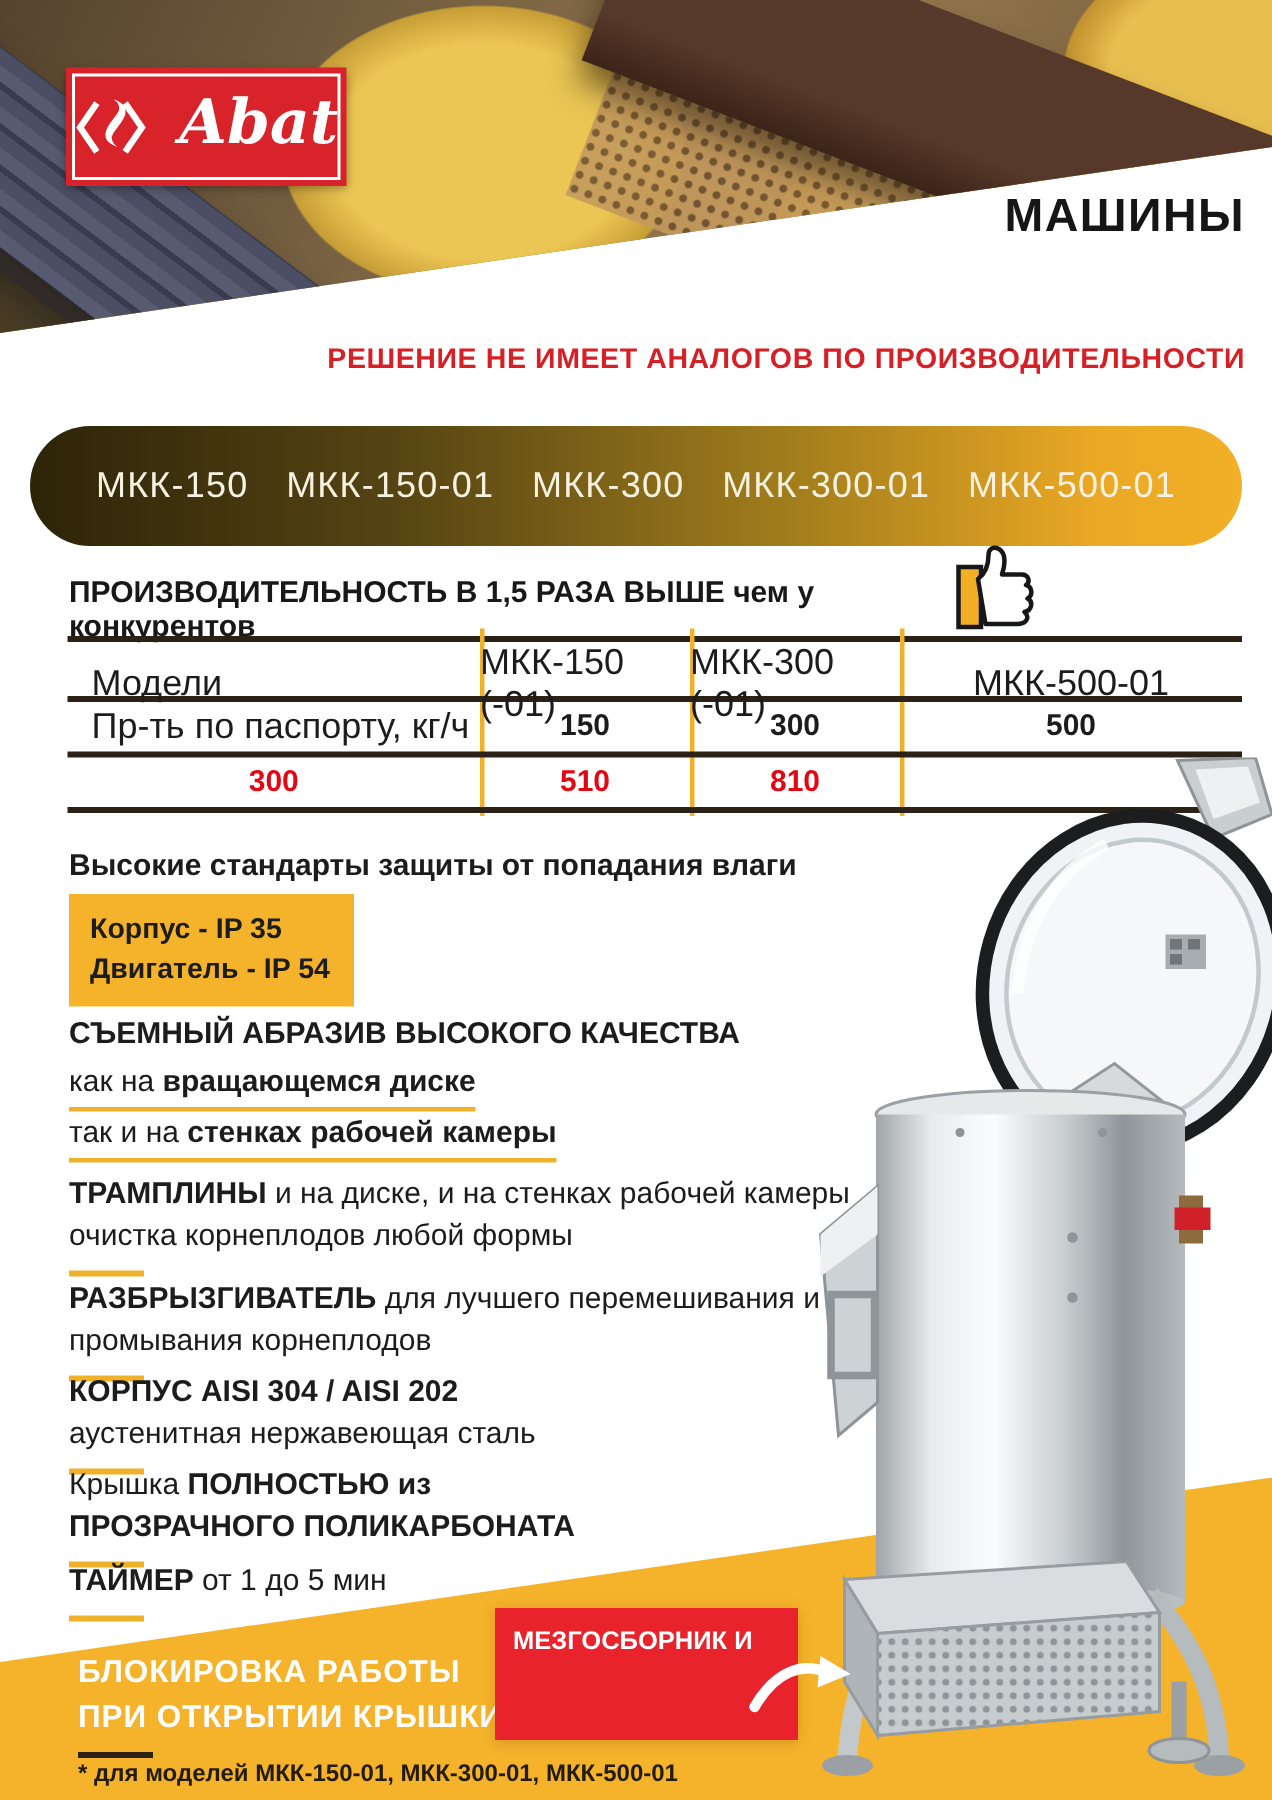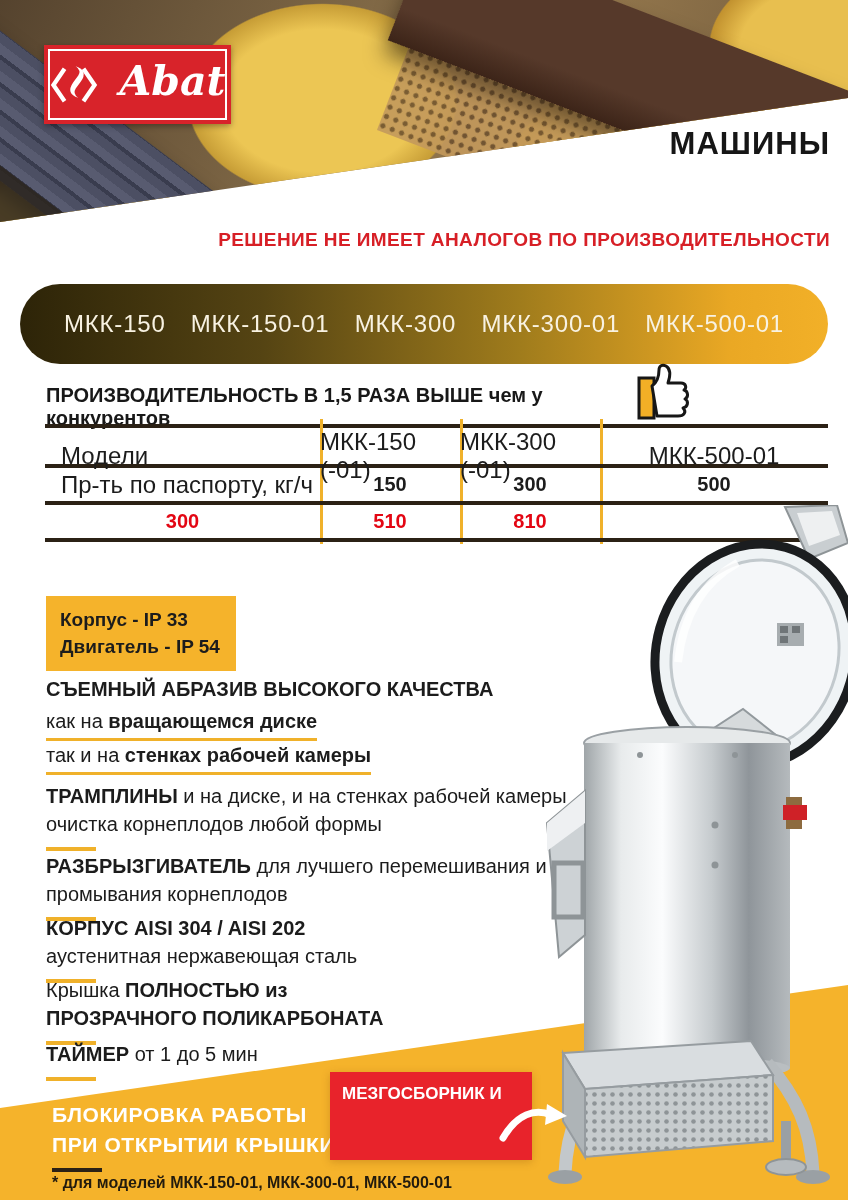--- a/index.html
+++ b/index.html
@@ -190,22 +190,23 @@
       <div class="tc num">300</div>
       <div class="tc num">500</div>
     </div>
     <div class="trow tred">
       <div class="tc num">300</div>
       <div class="tc num">510</div>
       <div class="tc num">810</div>
     </div>
   </div>
 
+  <div class="moist-h">Высокие стандарты защиты от попадания влаги</div>
   <div class="ip-box">
-    <div><span class="lab">Корпус - </span><span class="val">IP 33</span></div>
+    <div><span class="lab">Корпус - </span><span class="val">IP 35</span></div>
     <div><span class="lab">Двигатель - </span><span class="val">IP 54</span></div>
   </div>
 
   <div class="abr-h">СЪЕМНЫЙ АБРАЗИВ ВЫСОКОГО КАЧЕСТВА</div>
   <div class="abr-l1">
     <span class="uline"><span>как на </span><b>вращающемся диске</b></span>
   </div>
   <div class="abr-l2">
     <span class="uline"><span>так и на </span><b>стенках рабочей камеры</b></span>
   </div>

